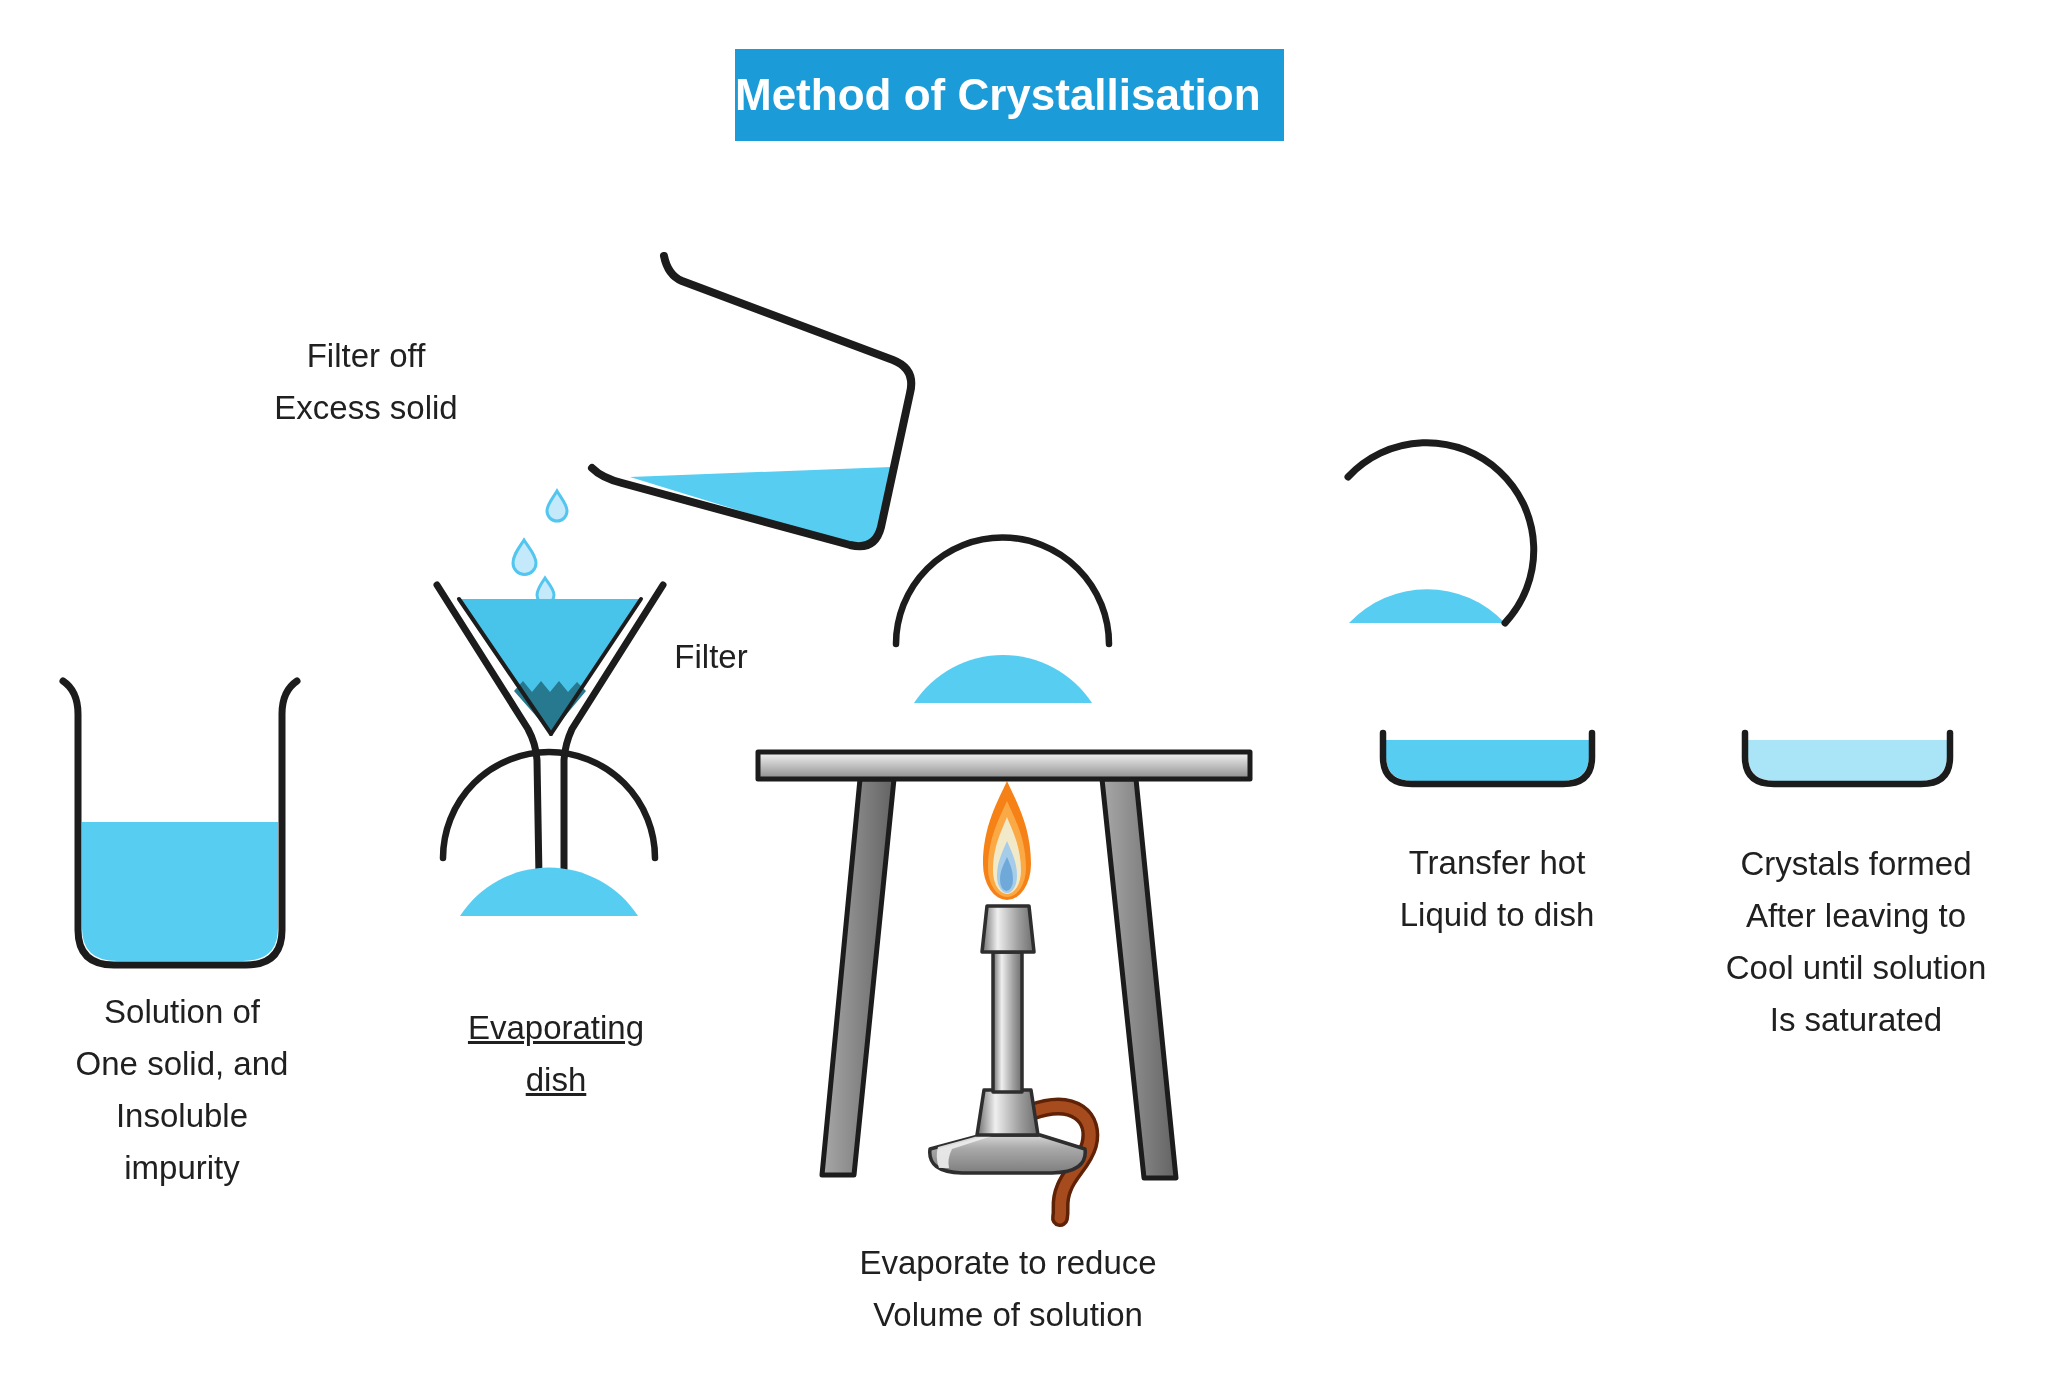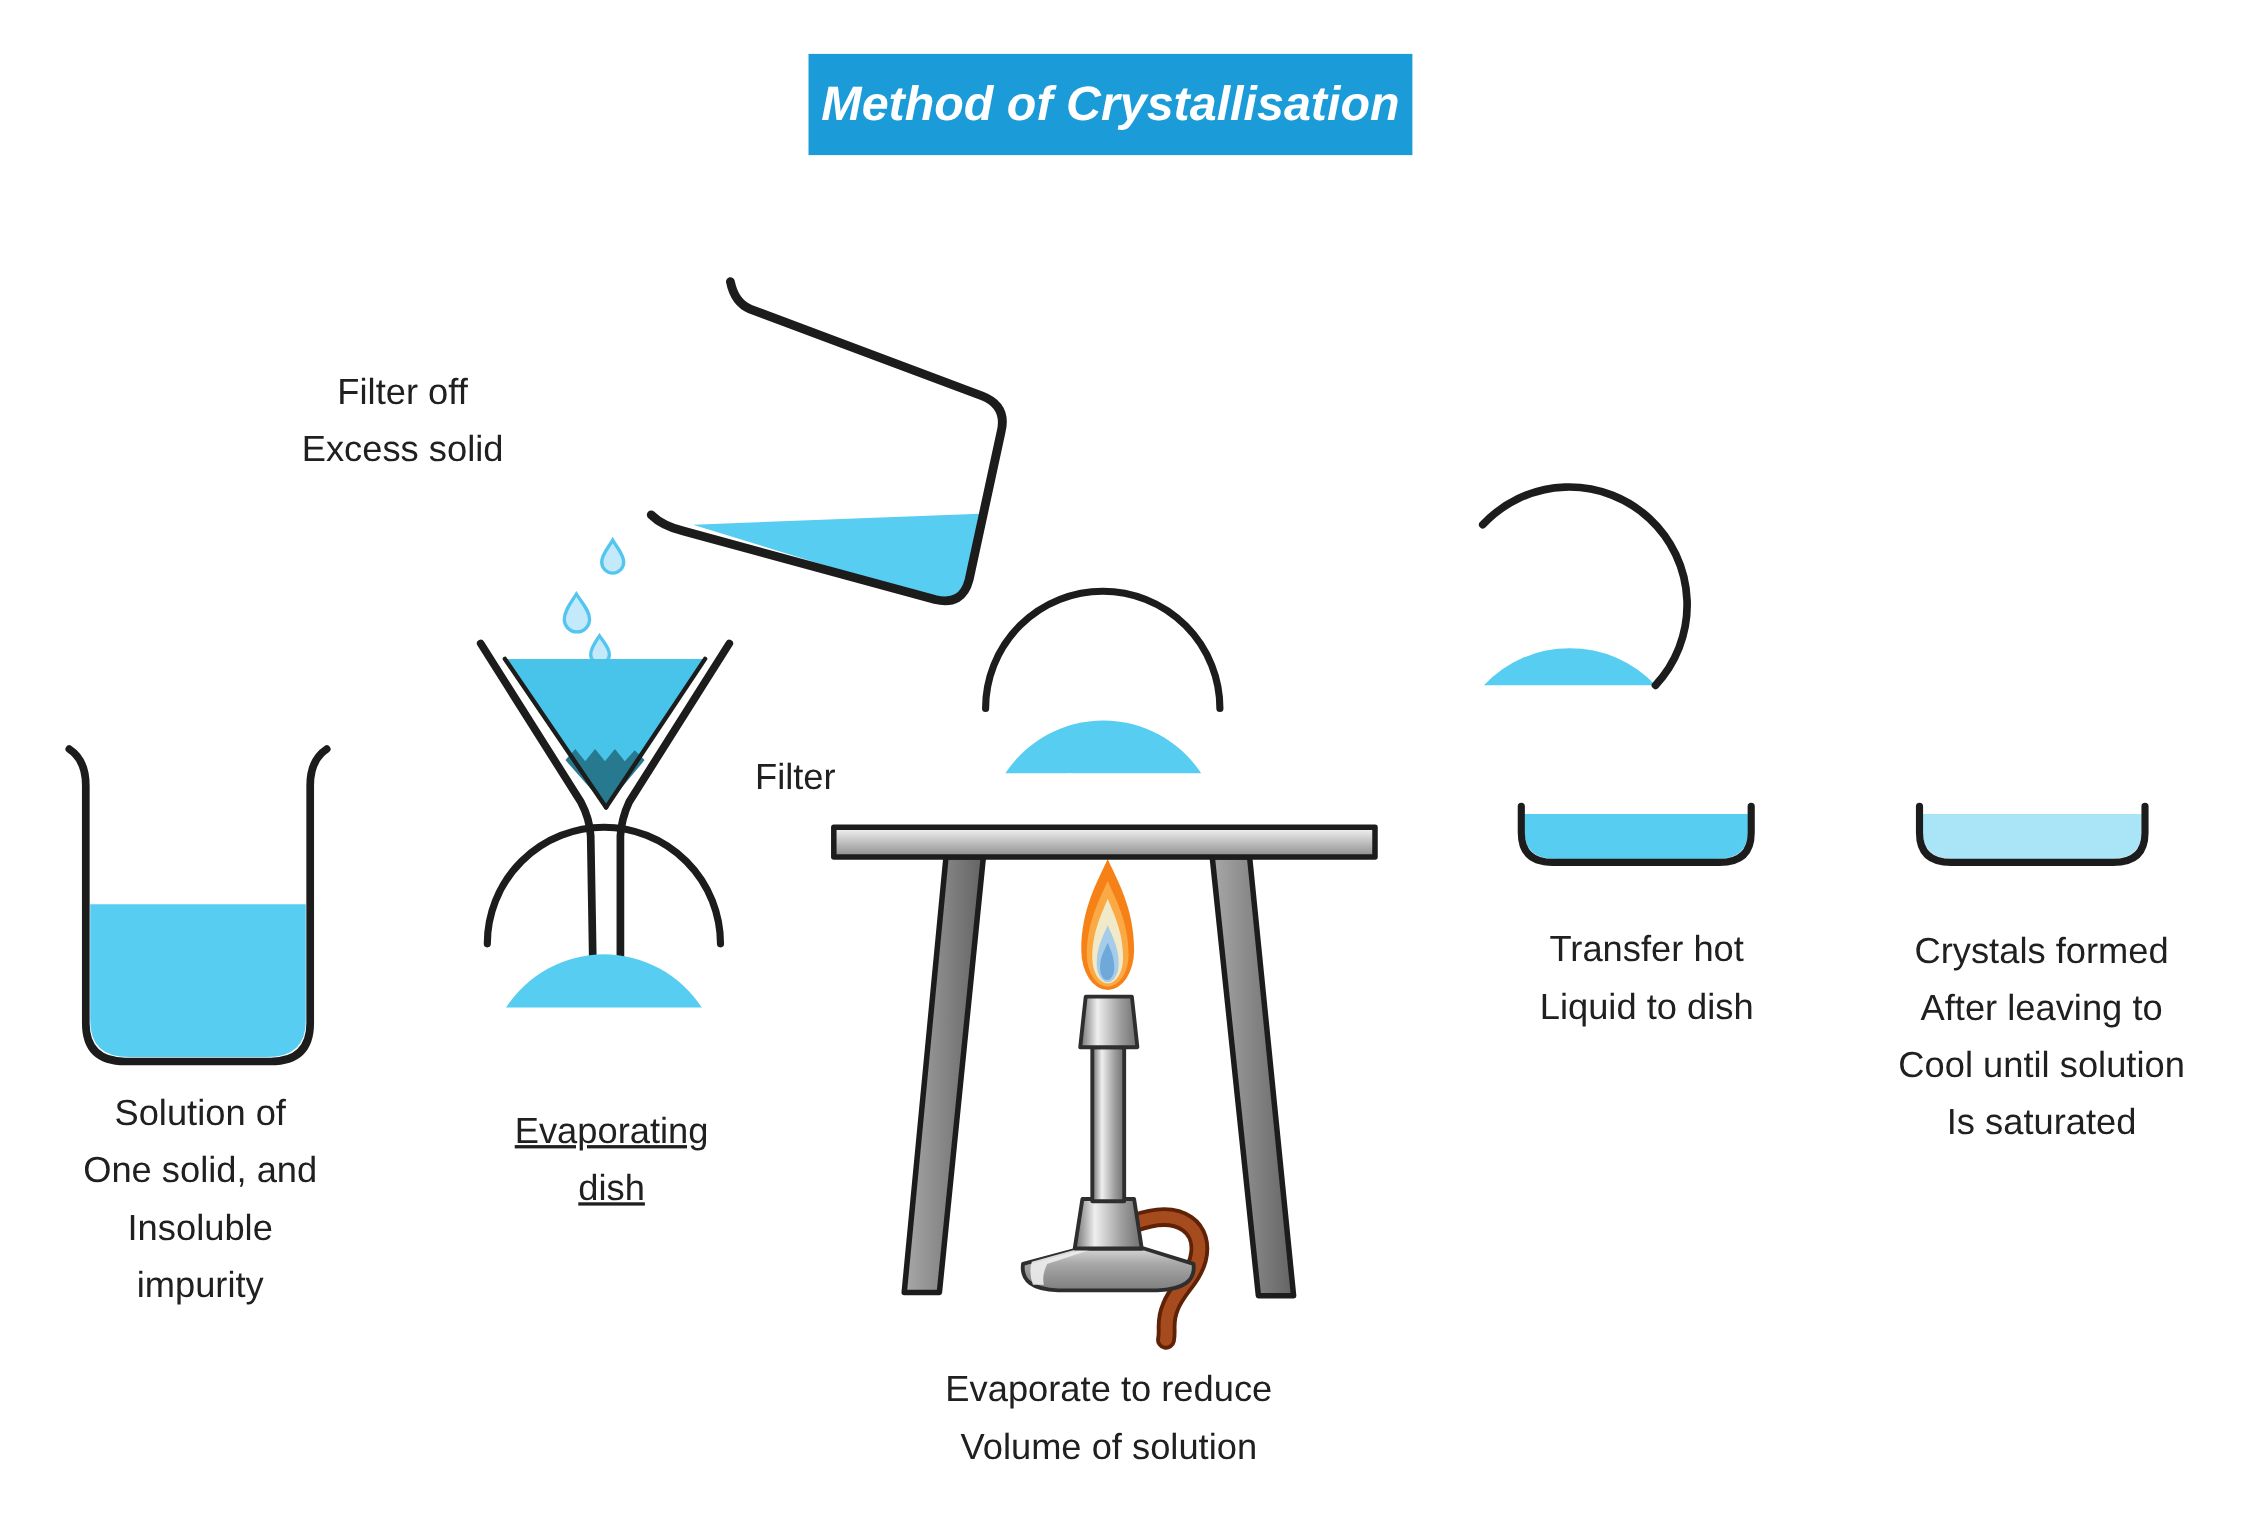--- a/index.html
+++ b/index.html
@@ -13,21 +13,21 @@
   .drop-edge{stroke:#53C6EF;stroke-width:3px;}
   .bubble{fill:#ffffff;}
   .hose-outer{stroke:#5F2206;stroke-width:18px;fill:none;stroke-linecap:round;}
   .hose-inner{stroke:#A64B1E;stroke-width:11px;fill:none;stroke-linecap:round;}
   .metal-edge{stroke:#1c1c1c;stroke-width:5px;stroke-linejoin:round;}
   .tube-edge{stroke:#2e2e2e;stroke-width:3.5px;stroke-linejoin:round;}
   
   .label{position:absolute;transform:translateX(-50%);text-align:center;color:#202020;
          font-size:33px;line-height:52px;white-space:nowrap;}
   .title-box{position:absolute;left:735px;top:49px;width:549px;height:92px;
-             display:flex;align-items:center;justify-content:center;font-style:italic;}
+             display:flex;align-items:center;justify-content:flex-start;}
   .title-box span{color:#ffffff;font-weight:bold;font-size:44px;white-space:nowrap;letter-spacing:0px;}
 </style>
 </head>
 <body>
 
 <div class="stage">
 
   <svg class="art" width="2048" height="1393" viewBox="0 0 2048 1393">
     <defs>
       <linearGradient id="gradBar" x1="0" y1="0" x2="0" y2="1">
@@ -136,21 +136,21 @@
 
   <div class="title-box" style="background: rgb(27, 156, 216);">
     <span style="color: rgb(255, 255, 255);">Method of Crystallisation</span>
   </div>
 
   <div class="label" style="left:366px;top:330px;">
     <div>Filter off</div>
     <div>Excess solid</div>
   </div>
 
-  <div class="label" style="left:711px;top:680px;margin-left:12px;">
+  <div class="label" style="left:711px;top:631px;">
     <div>Filter</div>
   </div>
 
   <div class="label" style="left:182px;top:986px;">
     <div>Solution of</div>
     <div>One solid, and</div>
     <div>Insoluble</div>
     <div>impurity</div>
   </div>
 

